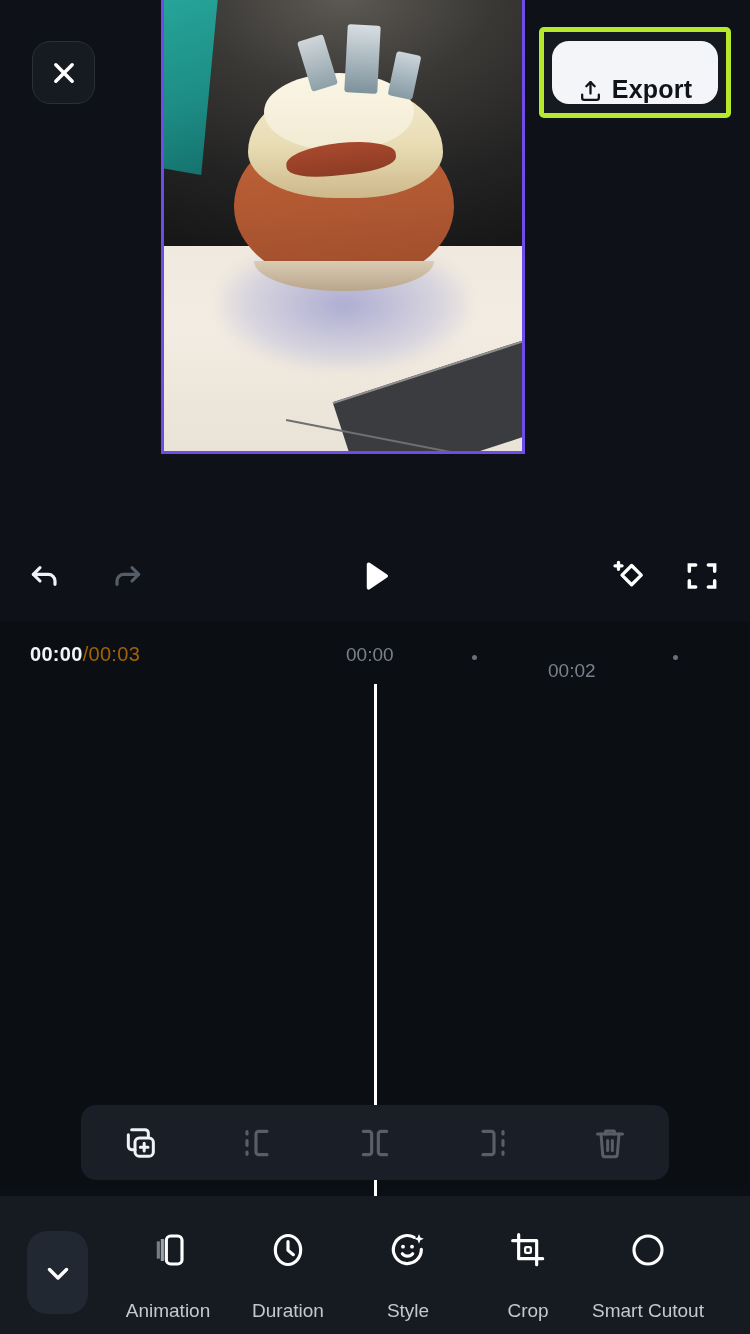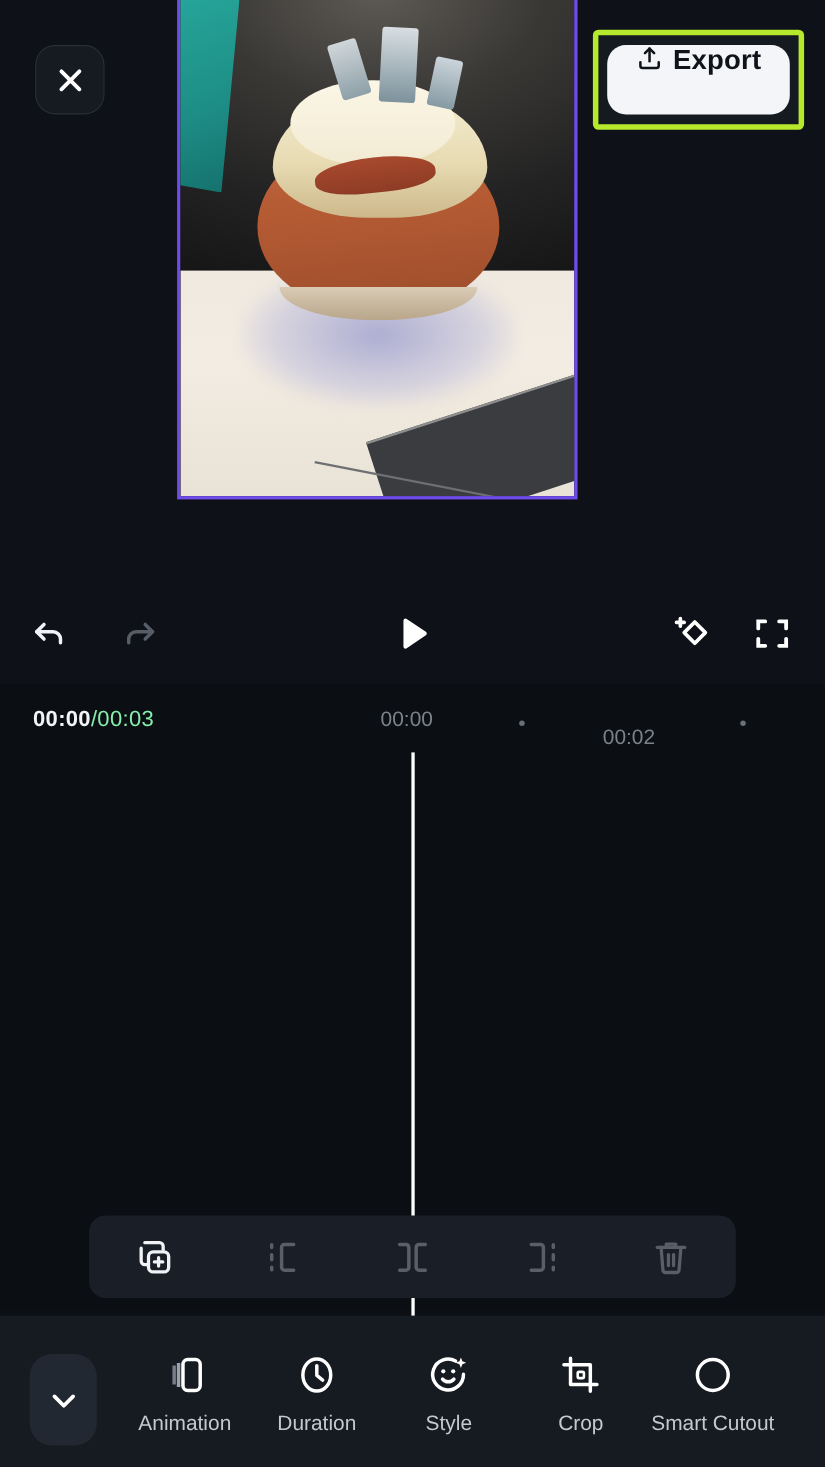--- a/index.html
+++ b/index.html
@@ -85,35 +85,35 @@
   }
 
   
   .export-highlight {
     position:absolute; left:539px; top:27px; width:192px; height:91px;
     border:5px solid #b6e82b; border-radius:5px; background:#151a21;
     display:flex; align-items:center; justify-content:center;
   }
   .export-btn {
     width:166px; height:63px; border-radius:17px; background:#f3f5f8;
-    display:flex; align-items:flex-start; justify-content:center; gap:9px;
+    display:flex; align-items:flex-end; justify-content:center; gap:9px;
     cursor:pointer;
   }
   .export-btn .lbl { color:#10141a; font-size:25px; font-weight:bold; letter-spacing:.2px; }
 
   
   .playerbar { position:absolute; left:0; top:540px; width:750px; height:82px; }
   .pb-icon { position:absolute; top:0; width:70px; height:72px; display:flex; align-items:center; justify-content:center; cursor:pointer; }
 
   
   .timeline { position:absolute; left:0; top:622px; width:750px; height:568px; background:#0b0e13; }
   .ruler { position:absolute; left:0; top:0; width:750px; height:62px; }
   .cur-time { position:absolute; left:30px; top:21px; font-size:20px; letter-spacing:.3px; }
   .cur-time .a { color:#f2f4f7; font-weight:bold; }
-  .cur-time .b { color:#86efac; }
+  .cur-time .b { color:#a16207; }
   .tick { position:absolute; top:22px; color:#7b818b; font-size:19px; }
   .dot { position:absolute; top:33px; width:5px; height:5px; border-radius:50%; background:#6a7078; }
 
   .playhead { position:absolute; left:374px; top:62px; width:3px; height:1035px; background:#ffffff; }
 
   
   .float-bar {
     position:absolute; left:81px; top:1105px; width:588px; height:75px;
     background:#1a1e26; border-radius:15px; display:flex; align-items:center;
   }
@@ -121,21 +121,21 @@
 
   
   .bottombar { position:absolute; left:0; top:1196px; width:750px; height:138px; background:#161a21; }
   .collapse-btn {
     position:absolute; left:27px; top:35px; width:61px; height:83px; border-radius:20px;
     background:#222831; display:flex; align-items:center; justify-content:center; cursor:pointer;
   }
   .tools { position:absolute; left:108px; top:26px; right:0; height:110px; display:flex; }
   .tool { width:120px; flex:0 0 120px; display:flex; flex-direction:column; align-items:center; cursor:pointer; }
   .tool .ticon { height:56px; display:flex; align-items:center; justify-content:center; }
-  .tool .tlbl { margin-top:6px; color:#c3c9d1; font-size:19px; text-align:left; line-height:1.12; }
+  .tool .tlbl { margin-top:22px; color:#c3c9d1; font-size:19px; text-align:left; line-height:1.12; }
 
   svg { display:block; }
 </style>
 </head>
 <body>
 
 <div id="root">
 
   <div class="stage">
     <div class="preview-frame">

